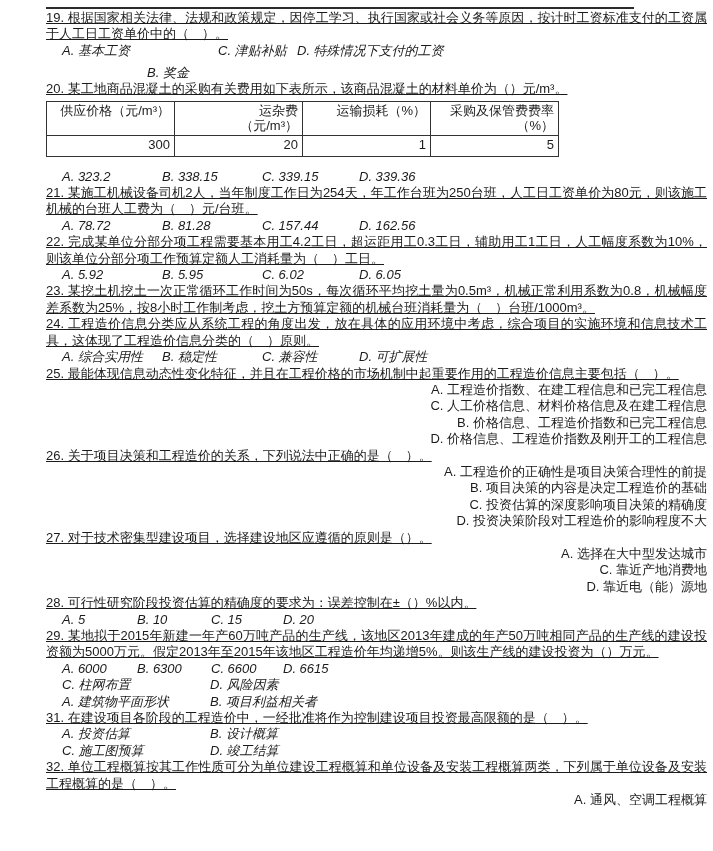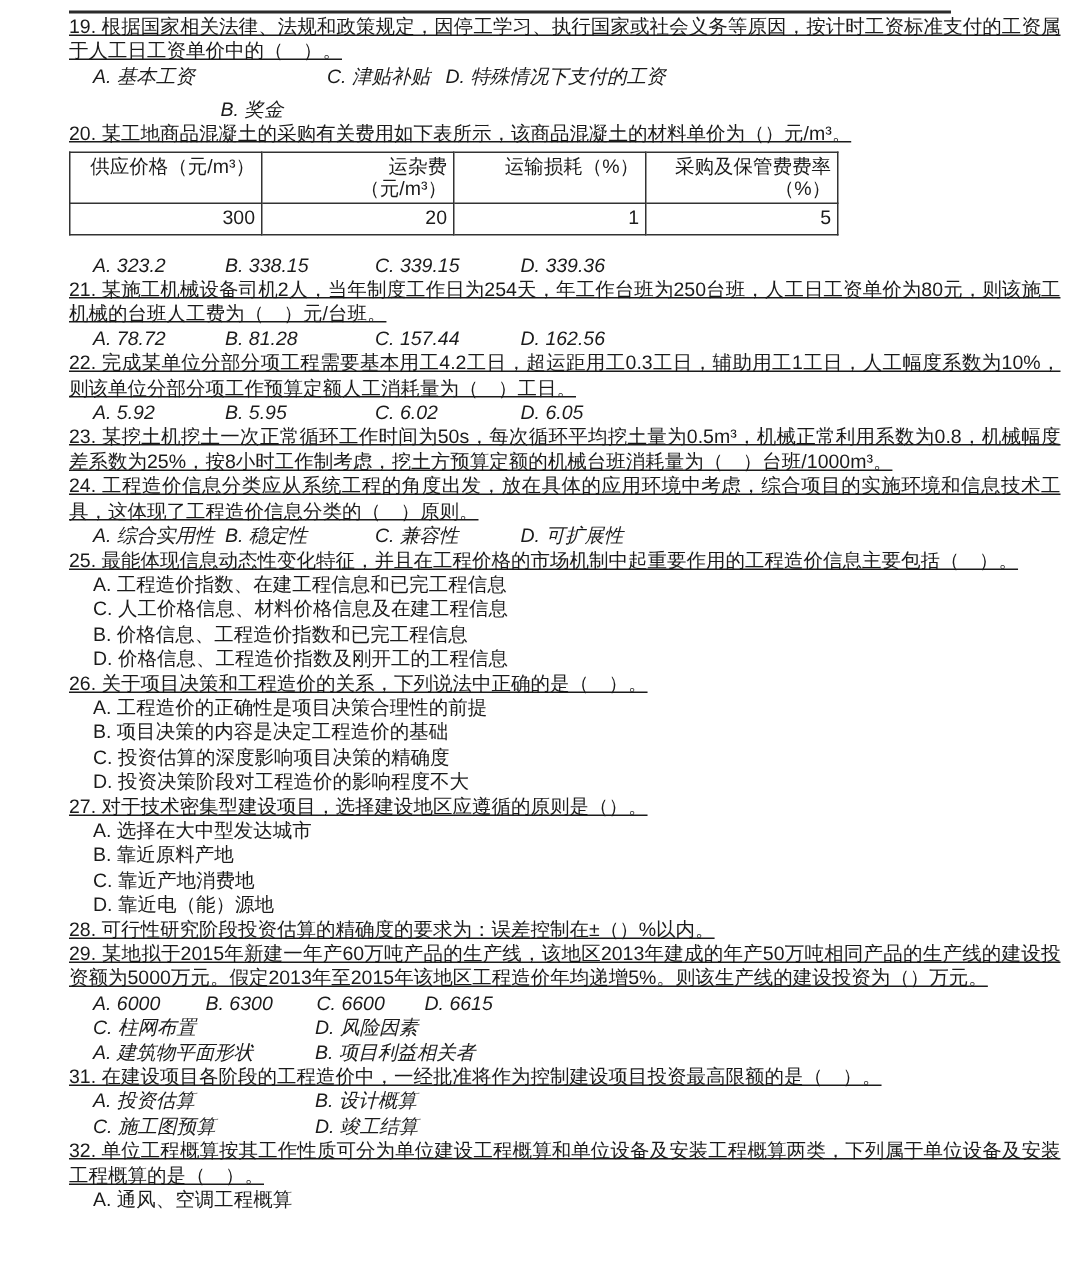--- a/index.html
+++ b/index.html
@@ -8,24 +8,24 @@
     font-family:"Liberation Sans","DejaVu Sans",sans-serif;
     font-size:13px;line-height:16.4px;color:#1b1b1b;
   }
   .page{box-sizing:border-box;width:713px;padding:7px 6px 0 46px;}
   .top-rule{border-top:2px solid #2b2b2b;width:588px;height:0;margin:0 0 1px 0;}
   .q{margin:0;}
   .stem{margin:0;text-align:justify;text-decoration:underline;}
   .opts{padding-left:16px;white-space:nowrap;}
   .opts span{display:inline-block;vertical-align:top;font-style:italic;}
   .row-a .c1{width:85px;} .row-a .c2{width:71px;margin-top:22px;} .row-a .c3{width:79px;}
-  .row-b .c1{width:88px;} .row-b .c2{width:100px;} .row-b .c3{width:97px;}
+  .row-b .c1{width:88px;} .row-b .c2{width:100px;margin-left:12px;} .row-b .c3{width:97px;}
   .row-c .c1{width:75px;} .row-c .c2{width:74px;} .row-c .c3{width:72px;}
   .row-d .c1{width:148px;}
-  .opt-line{padding-left:16px;}
+  .opt-line{padding-left:16px;text-align:right;}
   table.cost-table{
     border-collapse:collapse;table-layout:fixed;width:513px;
     margin:3px 0 12px 0;
   }
   table.cost-table th,table.cost-table td{
     border:1px solid #333333;padding:1px 4px 1px 6px;
     font-weight:normal;text-align:right;vertical-align:top;
     font-size:13px;line-height:15.5px;
   }
   table.cost-table td{height:18px;}
@@ -105,27 +105,29 @@
     <p class="stem">26. 关于项目决策和工程造价的关系，下列说法中正确的是（　）。</p>
     <div class="opt-line">A. 工程造价的正确性是项目决策合理性的前提</div>
     <div class="opt-line">B. 项目决策的内容是决定工程造价的基础</div>
     <div class="opt-line">C. 投资估算的深度影响项目决策的精确度</div>
     <div class="opt-line">D. 投资决策阶段对工程造价的影响程度不大</div>
   </section>
 
   <section class="q">
     <p class="stem">27. 对于技术密集型建设项目，选择建设地区应遵循的原则是（）。</p>
     <div class="opt-line">A. 选择在大中型发达城市</div>
-    <div class="opt-line">B. 靠近原料产地</div>
     <div class="opt-line">C. 靠近产地消费地</div>
     <div class="opt-line">D. 靠近电（能）源地</div>
   </section>
 
   <section class="q">
     <p class="stem">28. 可行性研究阶段投资估算的精确度的要求为：误差控制在±（）%以内。</p>
+    <div class="opts row-c">
+      <span class="c1">A. 5</span><span class="c2">B. 10</span><span class="c3">C. 15</span><span class="c4">D. 20</span>
+    </div>
   </section>
 
   <section class="q">
     <p class="stem">29. 某地拟于2015年新建一年产60万吨产品的生产线，该地区2013年建成的年产50万吨相同产品的生产线的建设投资额为5000万元。假定2013年至2015年该地区工程造价年均递增5%。则该生产线的建设投资为（）万元。</p>
     <div class="opts row-c">
       <span class="c1">A. 6000</span><span class="c2">B. 6300</span><span class="c3">C. 6600</span><span class="c4">D. 6615</span>
     </div>
   </section>
 
   <section class="q">

